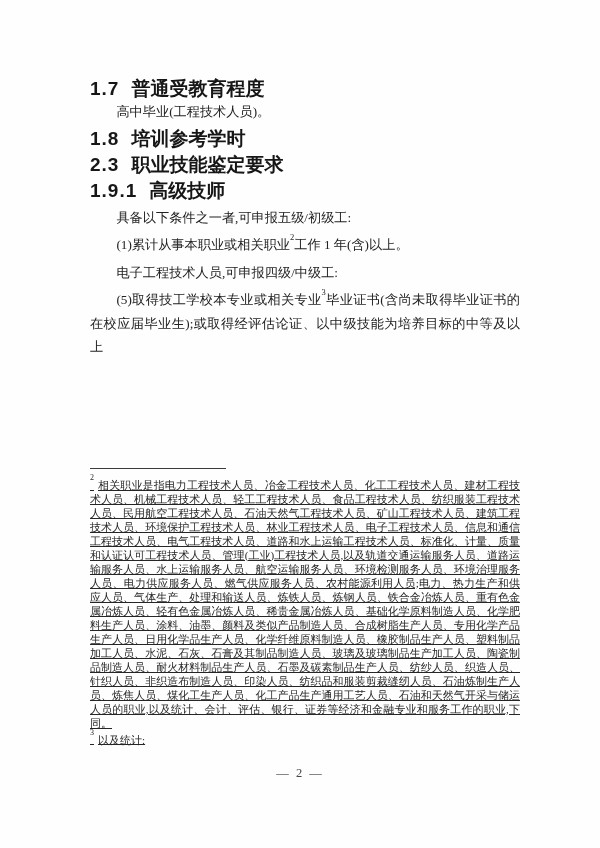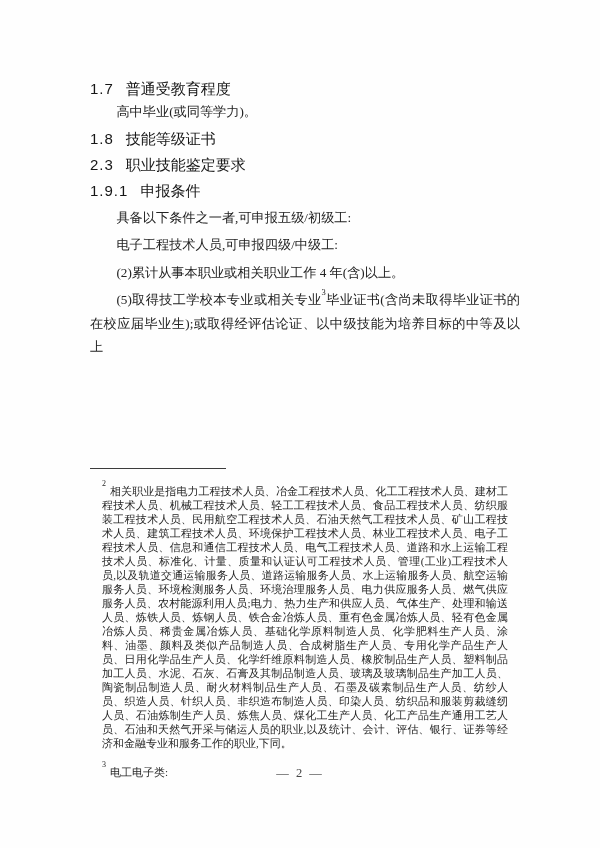--- a/index.html
+++ b/index.html
@@ -15,22 +15,22 @@
     background: #fefefe;
     overflow: hidden;
   }
   .content {
     position: absolute;
     top: 74px; left: 90px; width: 430px;
   }
   .sec-h {
     margin: 3px 0 0 0;
     font-family: "Liberation Sans", "DejaVu Sans", sans-serif;
-    font-weight: normal;
-    font-size: 15px;
+    font-weight: bold;
+    font-size: 19px;
     line-height: 23px;
     color: #161616;
   }
   .sec-h .sec-num { letter-spacing: 1px; }
   .sec-h .sec-title { margin-left: 12px; }
   .para {
     margin: 0;
     font-size: 13.2px;
     line-height: 23.5px;
     text-align: justify;
@@ -52,21 +52,21 @@
     line-height: 14px;
     text-align: justify;
     color: #262626;
   }
   .fn-rule {
     width: 136px; height: 0;
     border: none;
     border-top: 1.5px solid #3c3c3c;
     margin: 0 0 6px 0;
   }
-  .fn-para { margin: 12px; }
+  .fn-para { margin: 0; text-decoration: underline; }
   .fn-marker {
     font-size: 8px;
     position: relative;
     top: -0.45em;
     margin-right: 4px;
   }
   .page-footer {
     position: absolute;
     top: 766px; left: 0; width: 100%;
     text-align: center;
@@ -77,46 +77,46 @@
 </style>
 </head>
 <body>
 
 <div class="page">
   <div class="content">
 
     <h2 class="sec-h">
       <span class="sec-num">1.7</span><span class="sec-title">普通受教育程度</span>
     </h2>
-    <p class="para">高中毕业(或同等学力)。</p>
+    <p class="para">高中毕业(工程技术人员)。</p>
 
     <h2 class="sec-h">
-      <span class="sec-num">1.8</span><span class="sec-title">技能等级证书</span>
+      <span class="sec-num">1.8</span><span class="sec-title">培训参考学时</span>
     </h2>
 
     <h2 class="sec-h">
       <span class="sec-num">2.3</span><span class="sec-title">职业技能鉴定要求</span>
     </h2>
     <h2 class="sec-h">
-      <span class="sec-num">1.9.1</span><span class="sec-title">申报条件</span>
+      <span class="sec-num">1.9.1</span><span class="sec-title">高级技师</span>
     </h2>
 
     <p class="para intro">具备以下条件之一者,可申报五级/初级工:</p>
 
+    <p class="para cond"><span>(1)累计从事本职业或相关职业</span><sup class="fnref">2</sup><span>工作 1 年(含)以上。</span></p>
 
 
     <p class="para intro">电子工程技术人员,可申报四级/中级工:</p>
 
 
-    <p class="para cond">(2)累计从事本职业或相关职业工作 4 年(含)以上。</p>
 
     <p class="para cond"><span>(5)取得技工学校本专业或相关专业</span><sup class="fnref">3</sup><span>毕业证书(含尚未取得毕业证书的在校应届毕业生);或取得经评估论证、以中级技能为培养目标的中等及以上</span></p>
 
   </div>
 
   <div class="footnotes">
     <hr class="fn-rule">
     <p class="fn-para"><sup class="fn-marker">2</sup><span>相关职业是指电力工程技术人员、冶金工程技术人员、化工工程技术人员、建材工程技术人员、机械工程技术人员、轻工工程技术人员、食品工程技术人员、纺织服装工程技术人员、民用航空工程技术人员、石油天然气工程技术人员、矿山工程技术人员、建筑工程技术人员、环境保护工程技术人员、林业工程技术人员、电子工程技术人员、信息和通信工程技术人员、电气工程技术人员、道路和水上运输工程技术人员、标准化、计量、质量和认证认可工程技术人员、管理(工业)工程技术人员,以及轨道交通运输服务人员、道路运输服务人员、水上运输服务人员、航空运输服务人员、环境检测服务人员、环境治理服务人员、电力供应服务人员、燃气供应服务人员、农村能源利用人员;电力、热力生产和供应人员、气体生产、处理和输送人员、炼铁人员、炼钢人员、铁合金冶炼人员、重有色金属冶炼人员、轻有色金属冶炼人员、稀贵金属冶炼人员、基础化学原料制造人员、化学肥料生产人员、涂料、油墨、颜料及类似产品制造人员、合成树脂生产人员、专用化学产品生产人员、日用化学品生产人员、化学纤维原料制造人员、橡胶制品生产人员、塑料制品加工人员、水泥、石灰、石膏及其制品制造人员、玻璃及玻璃制品生产加工人员、陶瓷制品制造人员、耐火材料制品生产人员、石墨及碳素制品生产人员、纺纱人员、织造人员、针织人员、非织造布制造人员、印染人员、纺织品和服装剪裁缝纫人员、石油炼制生产人员、炼焦人员、煤化工生产人员、化工产品生产通用工艺人员、石油和天然气开采与储运人员的职业,以及统计、会计、评估、银行、证券等经济和金融专业和服务工作的职业,下同。</span></p>
-    <p class="fn-para"><sup class="fn-marker">3</sup><span>电工电子类:</span></p>
+    <p class="fn-para"><sup class="fn-marker">3</sup><span>以及统计:</span></p>
   </div>
 
   <div class="page-footer">— 2 —</div>
 </div>
 
 </body></html>

